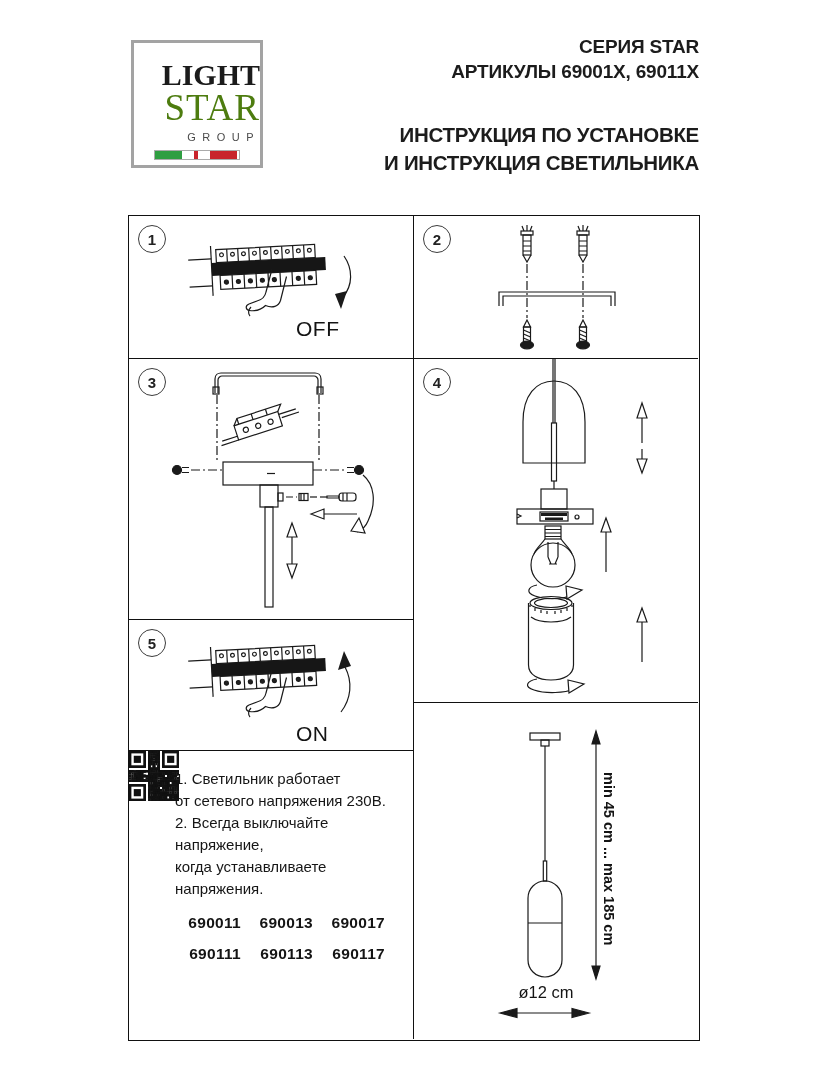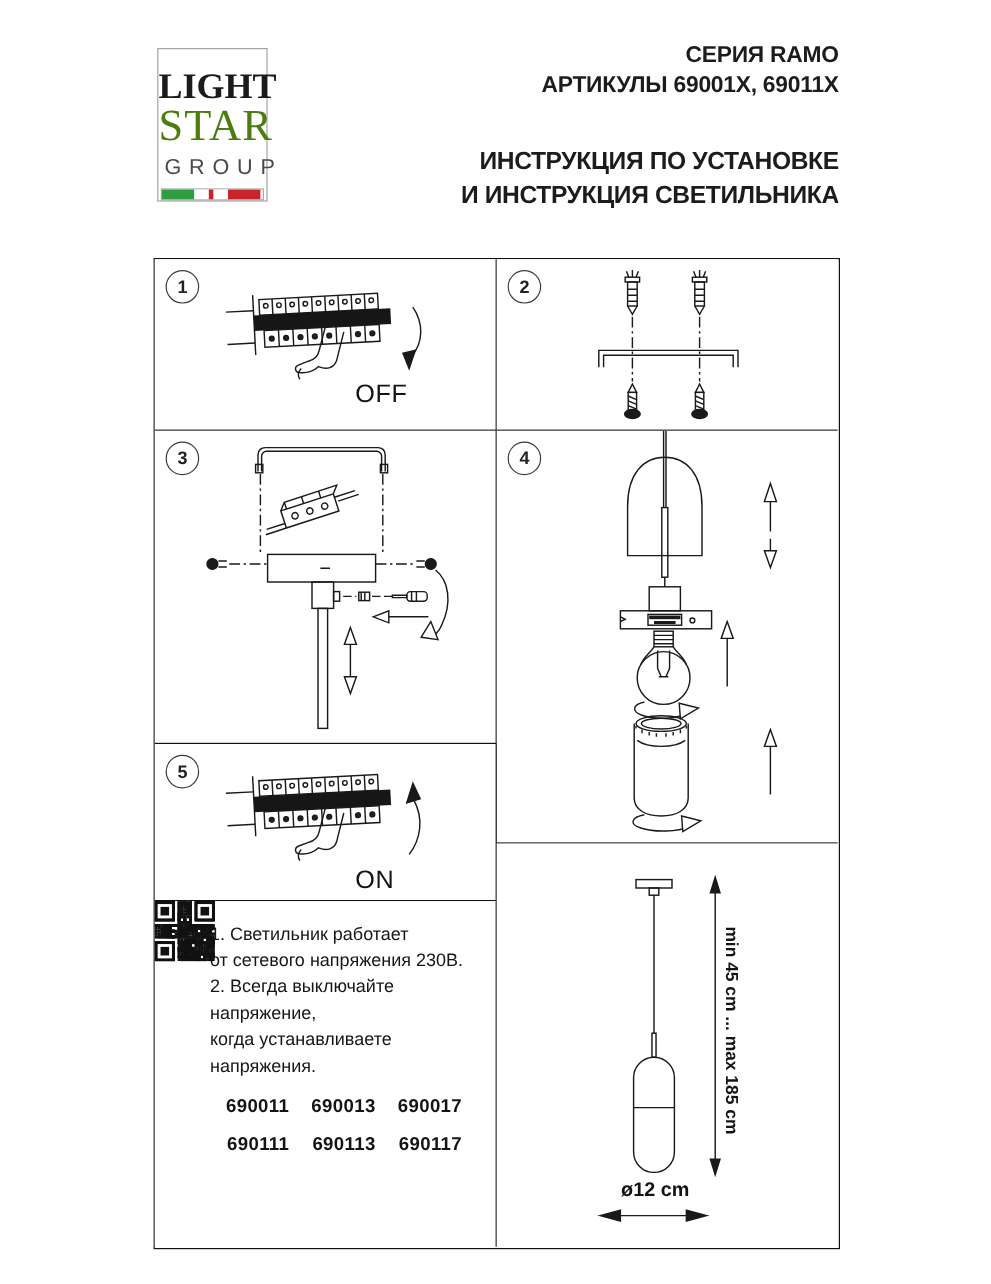--- a/index.html
+++ b/index.html
@@ -1,25 +1,25 @@
 <!DOCTYPE html>
 <html><head>
 <meta charset="utf-8">
 <style>
   html,body{margin:0;padding:0;background:#fff;}
   .page{position:relative;width:826px;height:1070px;background:#fff;overflow:hidden;
         font-family:"Liberation Sans","DejaVu Sans",sans-serif;color:#1a1a1a;}
 
   
-  .logo-box{position:absolute;left:131px;top:40px;width:92px;height:128px;
-            border:1px solid #a3a3a3;box-sizing:border-box;text-align:right;
+  .logo-box{position:absolute;left:131px;top:40px;width:132px;height:128px;
+            border:3px solid #a3a3a3;box-sizing:border-box;text-align:right;
             font-family:"Liberation Serif","DejaVu Serif",serif;}
   .logo-w1{margin-top:17px;font-size:30px;font-weight:bold;line-height:30px;letter-spacing:0px;color:#1b1b1b;}
   .logo-w2{font-size:37px;font-weight:normal;line-height:36px;letter-spacing:1px;color:#4d7c0f;}
-  .logo-w3{margin-top:5px;font-family:"Liberation Sans",sans-serif;font-size:18px;
+  .logo-w3{margin-top:5px;font-family:"Liberation Sans",sans-serif;font-size:11px;
            letter-spacing:6.5px;padding-left:5px;color:#4a4a4a;}
   .flag{width:86px;height:10px;margin:7px auto 0;display:flex;border:1px solid #aaa;box-sizing:border-box;}
   .flag span{height:100%;}
   .f-g{flex:0 0 32%;}
   .f-w{flex:0 0 15%;background:#fff;}
   .f-t{flex:0 0 4%;}
   .f-r{flex:0 0 32%;}
 
   .title-block{position:absolute;right:127px;top:34px;text-align:right;font-weight:bold;color:#1c1c1c;}
   .title-series{font-size:19px;line-height:25px;letter-spacing:-0.2px;}
@@ -56,21 +56,21 @@
   .products{display:flex;flex-wrap:wrap;width:222px;margin:14px 0 0 42px;}
   .qr-cell{width:70px;margin:0 2px 10px 0;text-align:right;}
   .qr-label{font-size:15.5px;font-weight:bold;letter-spacing:0.3px;color:#141414;margin-bottom:3px;}
   .qr-cell svg{display:block;margin:0 auto;width:50px;height:50px;}
 
   
   .dim-height{position:absolute;left:187px;top:40px;height:232px;writing-mode:vertical-rl;
               display:flex;align-items:center;justify-content:center;
               font-size:14.5px;font-weight:bold;color:#141414;white-space:nowrap;}
   .dim-diameter{position:absolute;left:92px;top:280px;width:80px;text-align:center;
-                font-size:16.5px;font-weight:bold;color:#141414;}
+                font-size:16.5px;font-weight:normal;color:#141414;}
 
   .ln{stroke:#1a1a1a;stroke-width:1.2;fill:none;}
 </style>
 </head>
 <body>
 
 <div class="page">
 
   <div class="logo-box">
     <div class="logo-w1">LIGHT</div>
@@ -79,21 +79,21 @@
     <div class="flag">
       <span class="f-g" style="background: rgb(47, 158, 65);"></span>
         <span class="f-w"></span>
         <span class="f-t" style="background: rgb(200, 36, 44);"></span>
         <span class="f-w"></span>
         <span class="f-r" style="background: rgb(200, 36, 44);"></span>
     </div>
   </div>
 
   <div class="title-block">
-    <div class="title-series">СЕРИЯ RAMO</div>
+    <div class="title-series">СЕРИЯ STAR</div>
     <div class="title-articles">АРТИКУЛЫ 69001X, 69011X</div>
     <div class="title-instr">
       <div>ИНСТРУКЦИЯ ПО УСТАНОВКЕ</div>
       <div>И ИНСТРУКЦИЯ СВЕТИЛЬНИКА</div>
     </div>
   </div>
 
   <div class="grid">
 
     <div class="panel p1 b-r b-b">

